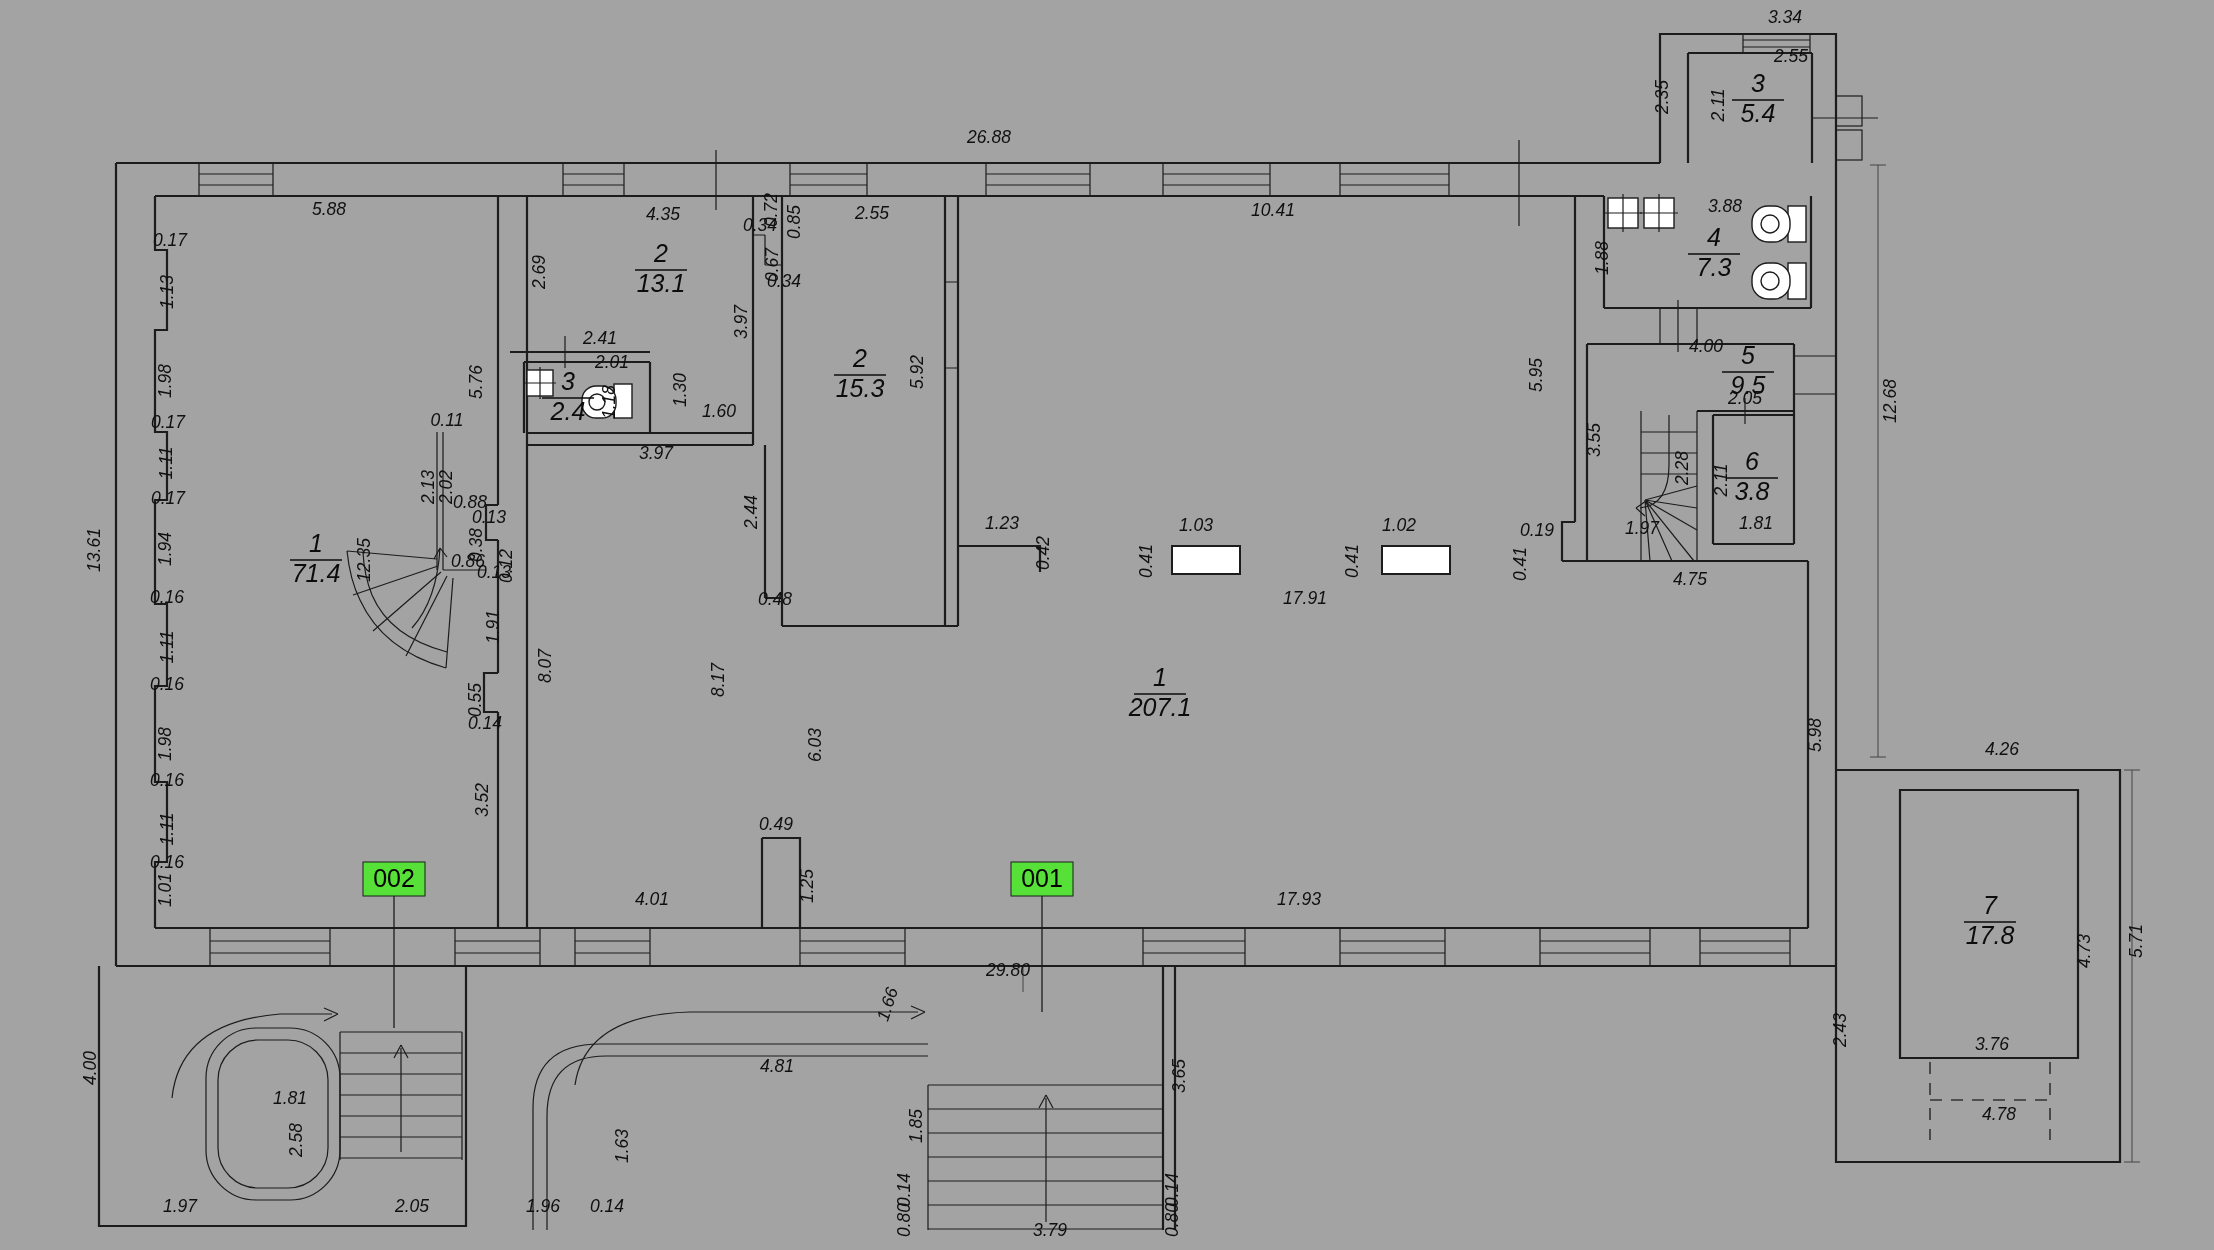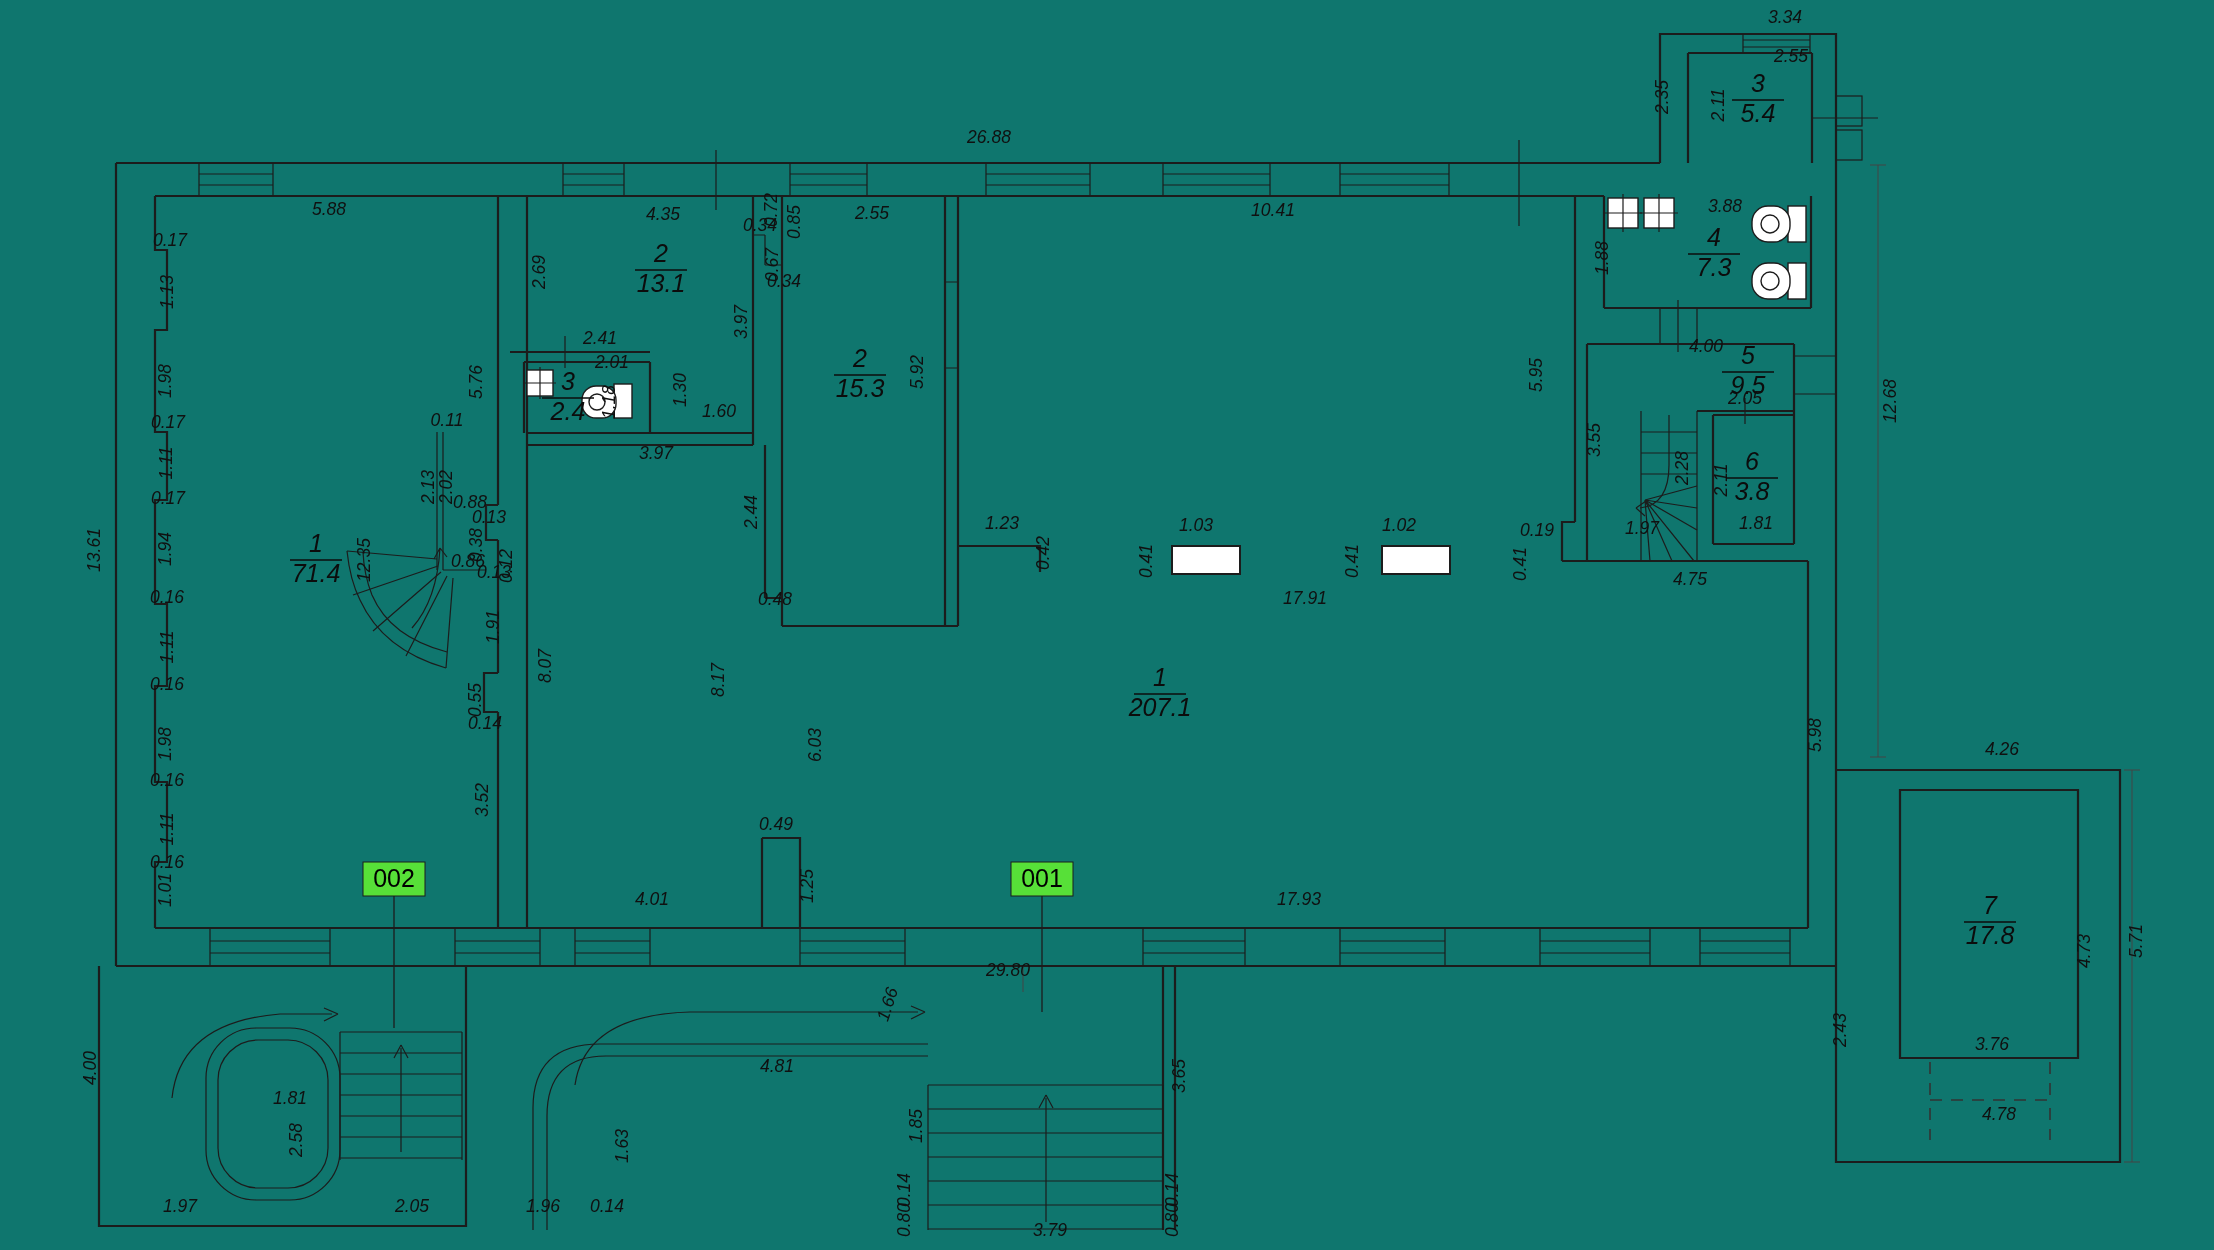--- a/index.html
+++ b/index.html
@@ -1,16 +1,16 @@
 <!DOCTYPE html>
 <html><head>
 <meta charset="utf-8">
 <style>
   html,body{margin:0;padding:0;background:#ffffff;}
-  .canvas{position:relative;width:2214px;height:1250px;background:#0f766e;overflow:hidden;}
+  .canvas{position:relative;width:2214px;height:1250px;background:#a3a3a3;overflow:hidden;}
   svg{position:absolute;left:0;top:0;}
   .w{stroke:#1c1c1c;stroke-width:2.2;fill:none;stroke-linecap:butt;stroke-linejoin:miter;}
   .t{stroke:#1c1c1c;stroke-width:1.2;fill:none;}
   .d{stroke:#444;stroke-width:1;fill:none;}
   .dash{stroke:#333;stroke-width:1.6;fill:none;stroke-dasharray:12 9;}
   .fix{stroke:#1c1c1c;stroke-width:1.4;fill:#fff;}
   .col{stroke:#1c1c1c;stroke-width:2;fill:#fff;}
   text.dim{font-family:"Liberation Sans",sans-serif;font-style:italic;font-size:17.5px;fill:#101010;text-anchor:middle;}
   text.rnum,text.rarea{font-family:"Liberation Sans",sans-serif;font-style:italic;font-size:25px;fill:#0c0c0c;text-anchor:middle;}
   text.badge{font-family:"Liberation Sans",sans-serif;font-size:25px;fill:#000;text-anchor:middle;}

